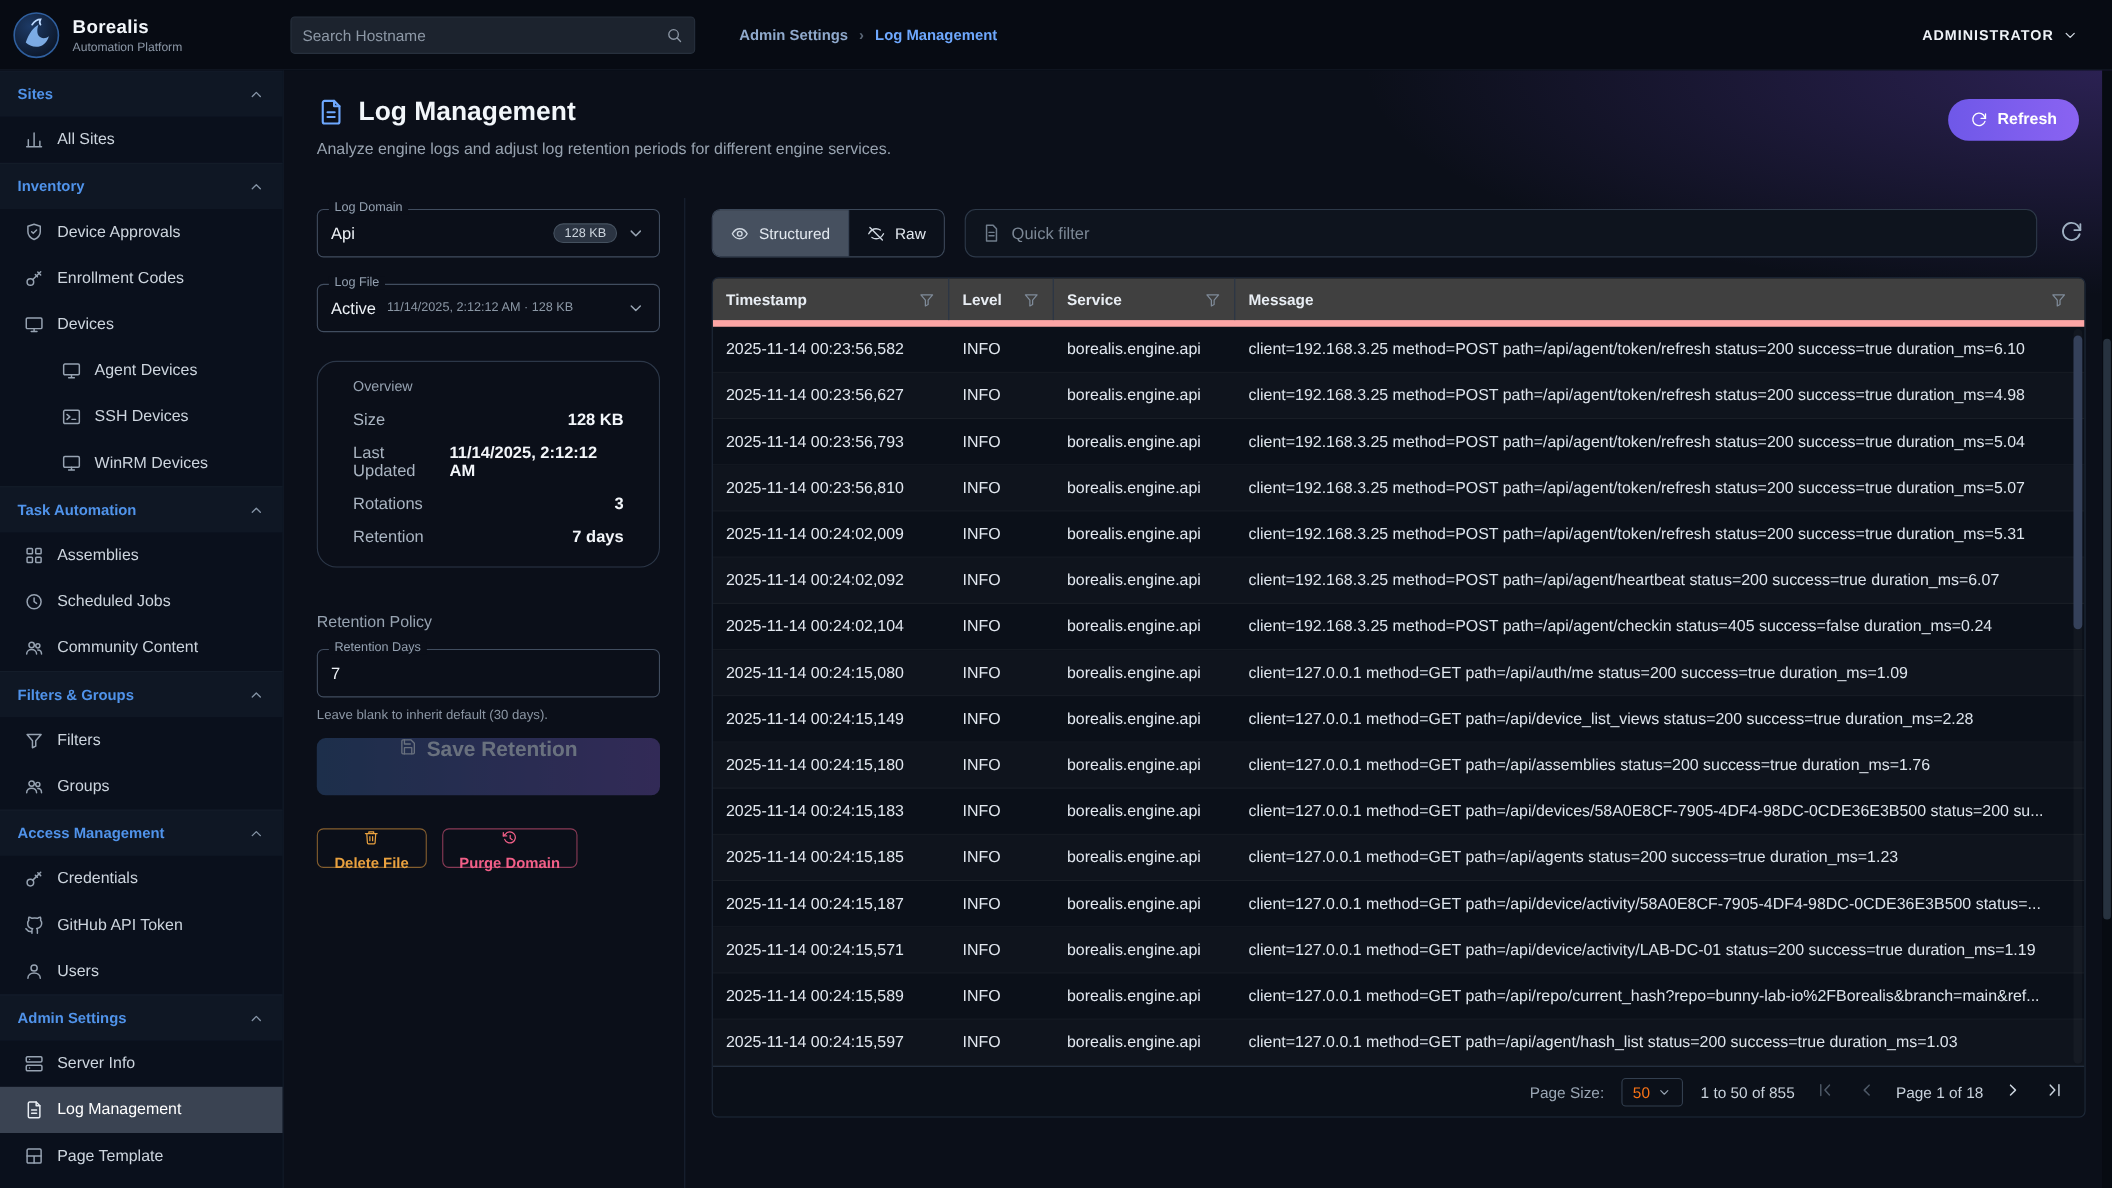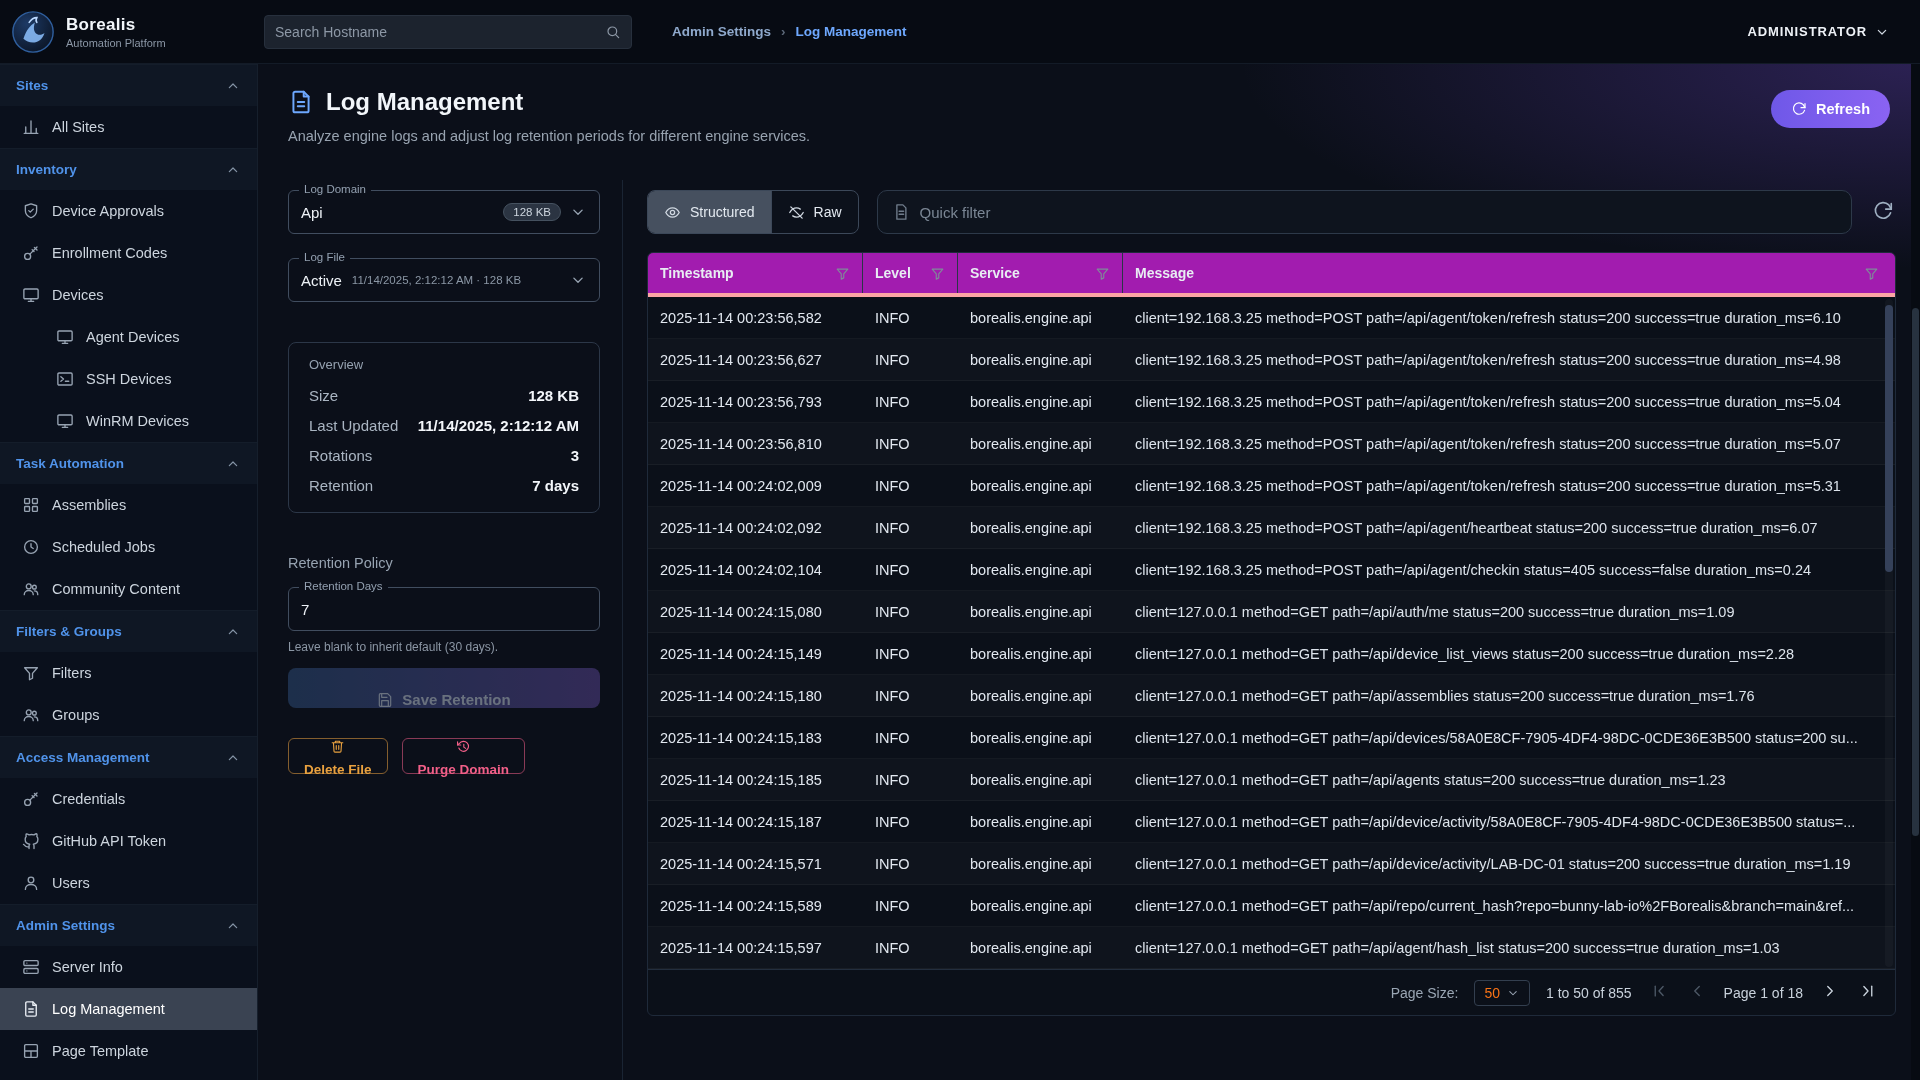--- a/index.html
+++ b/index.html
@@ -62,33 +62,33 @@
   .outlined { position:relative; height:44px; border:1px solid #414d5f; border-radius:6px; display:flex; align-items:center; padding:0 12px; background:transparent; }
   .select { cursor:pointer; margin-top:10px; }
   .select + .select { margin-top:24px; }
   .flabel { position:absolute; top:-8px; left:10px; padding:0 5px; background:#0b0f19; font-size:11.5px; color:#93a0b0; white-space:nowrap; }
   .sel-value { font-size:15px; color:#eef2f7; }
   .kb-chip { margin-left:auto; font-size:11.5px; color:#cdd5de; border:1px solid #45515f; background:#2b3442; border-radius:10px; padding:2px 9px; }
   .sel-meta { font-size:11.5px; color:#8b97a5; margin-left:10px; white-space:nowrap; overflow:hidden; text-overflow:ellipsis; }
   .caret { width:18px; height:18px; color:#98a4b2; margin-left:8px; }
   .logfile .caret { margin-left:auto; }
 
-  .card { margin-top:40px; border:1px solid #2c3748; border-radius:8px; padding:14px 20px 12px; }
+  .card { margin-top:26px; border:1px solid #2c3748; border-radius:18px; padding:14px 32px 12px; }
   .card-title { font-size:13px; color:#95a1b0; margin-bottom:8px; }
   .ov-row { display:flex; justify-content:space-between; align-items:baseline; padding:6.5px 0; font-size:15px; }
   .ov-label { color:#aab5c2; }
   .ov-value { color:#f3f6fa; font-weight:700; }
 
   .retention-title { margin-top:42px; font-size:14.5px; color:#97a3b1; }
   .input-box { margin-top:16px; }
   .text-input { flex:1; background:transparent; border:0; outline:0; color:#eef2f7; font-size:15px; }
   .helper { margin-top:9px; font-size:12px; color:#8b96a4; }
-  .save-btn { margin-top:14px; width:100%; height:40px; border:0; border-radius:8px;
+  .save-btn { margin-top:14px; width:100%; height:52px; border:0; border-radius:8px;
               background:linear-gradient(90deg,#2c4a74,#53418a); color:#b7c2d2; opacity:.55;
-              font-size:15px; font-weight:600; display:flex; align-items:flex-end; justify-content:center; gap:9px; cursor:default; }
+              font-size:19px; font-weight:600; display:flex; align-items:flex-start; justify-content:center; gap:9px; cursor:default; }
   .save-btn .icon { width:16px; height:16px; }
   .danger-row { margin-top:30px; display:flex; gap:14px; }
   .btn-outline { height:36px; padding:0 15px; border-radius:6px; background:transparent; display:flex; align-items:center; gap:8px; font-size:13.5px; font-weight:600; cursor:pointer;flex-direction:column; }
   .btn-outline .icon { width:15px; height:15px; }
   .delete-btn { color:#e9a13f; border:1px solid rgba(233,161,63,.55); }
   .purge-btn { color:#f25f88; border:1px solid rgba(242,95,136,.55); }
 
   .vdivider { width:1px; background:#1a2433; margin-left:22px; }
 
   
@@ -101,21 +101,21 @@
   .seg + .seg { border-left:1px solid #3c4859; }
   .quick-filter { flex:1; height:44px; border:1px solid #2d3949; border-radius:10px; background:#0e141e; display:flex; align-items:center; gap:10px; padding:0 14px; }
   .quick-filter .icon { width:18px; height:18px; color:#707d8c; }
   .quick-filter input { flex:1; border:0; background:transparent; outline:none; font-size:15px; color:#dfe6ee; }
   .quick-filter input::placeholder { color:#7b8795; }
   .viewer-refresh { width:26px; height:26px; color:#9fb0c2; background:none; border:0; cursor:pointer; padding:0; }
   .viewer-refresh .icon { width:22px; height:22px; }
 
   .grid { margin-top:18px; border:1px solid #1f2a3a; border-radius:6px; position:relative; background:#0b1019; display:flex; flex-direction:column; overflow:hidden; }
   .grid-header, .log-row { display:grid; grid-template-columns:215px 95px 165px 1fr; }
-  .grid-header { height:44px; background:#a21caf; border-bottom:4px solid #fca5a5; }
+  .grid-header { height:44px; background:#404040; border-bottom:6px solid #fca5a5; }
   .hcell { display:flex; align-items:center; gap:8px; padding:0 12px; font-size:14px; font-weight:700; color:#e8edf3; border-right:1px solid #2a3546; cursor:pointer; }
   .hcell.last { border-right:0; padding-right:16px; }
   .hcell .funnel { margin-left:auto; width:15px; height:15px; color:#7f8b99; }
   .grid-body { flex:1; }
   .log-row { height:42px; align-items:center; border-bottom:1px solid rgba(255,255,255,.045); font-size:14.5px; color:#e2e8f0; cursor:default; }
   .log-row:nth-child(even) { background:rgba(255,255,255,.018); }
   .cell { padding:0 12px; overflow:hidden; white-space:nowrap; text-overflow:ellipsis; }
   .cell.msg { padding-right:26px; color:#dde4ec; }
   .grid-footer { height:46px; border-top:1px solid #232e3e; display:flex; align-items:center; justify-content:flex-end; gap:16px; padding:0 16px; font-size:14px; color:#9aa6b4; }
   .page-size-box { display:flex; align-items:center; gap:6px; border:1px solid #333f4f; border-radius:4px; padding:4px 9px; color:#f97316; cursor:pointer; }

